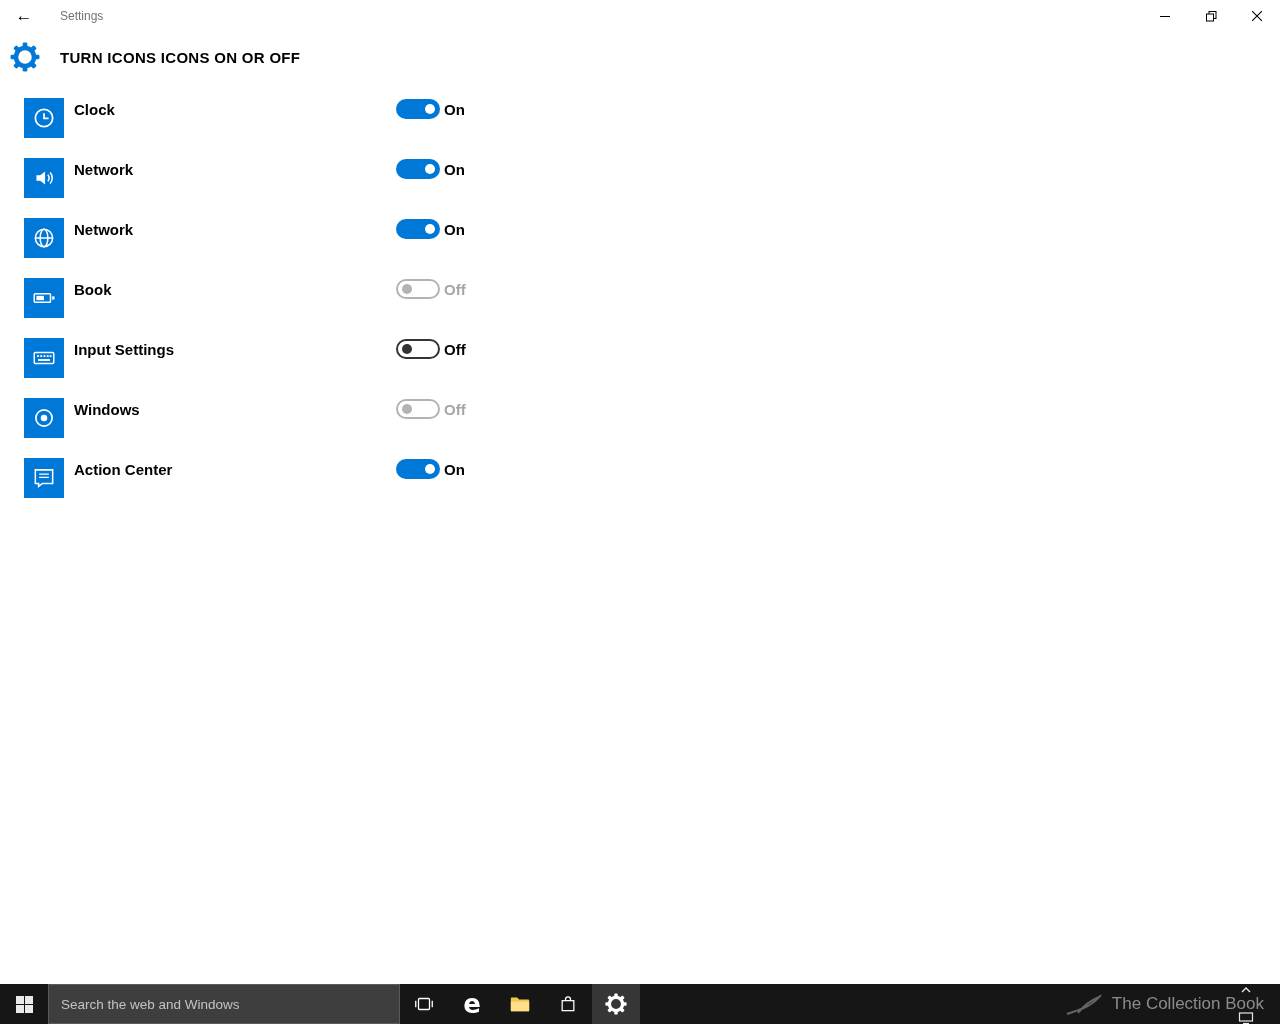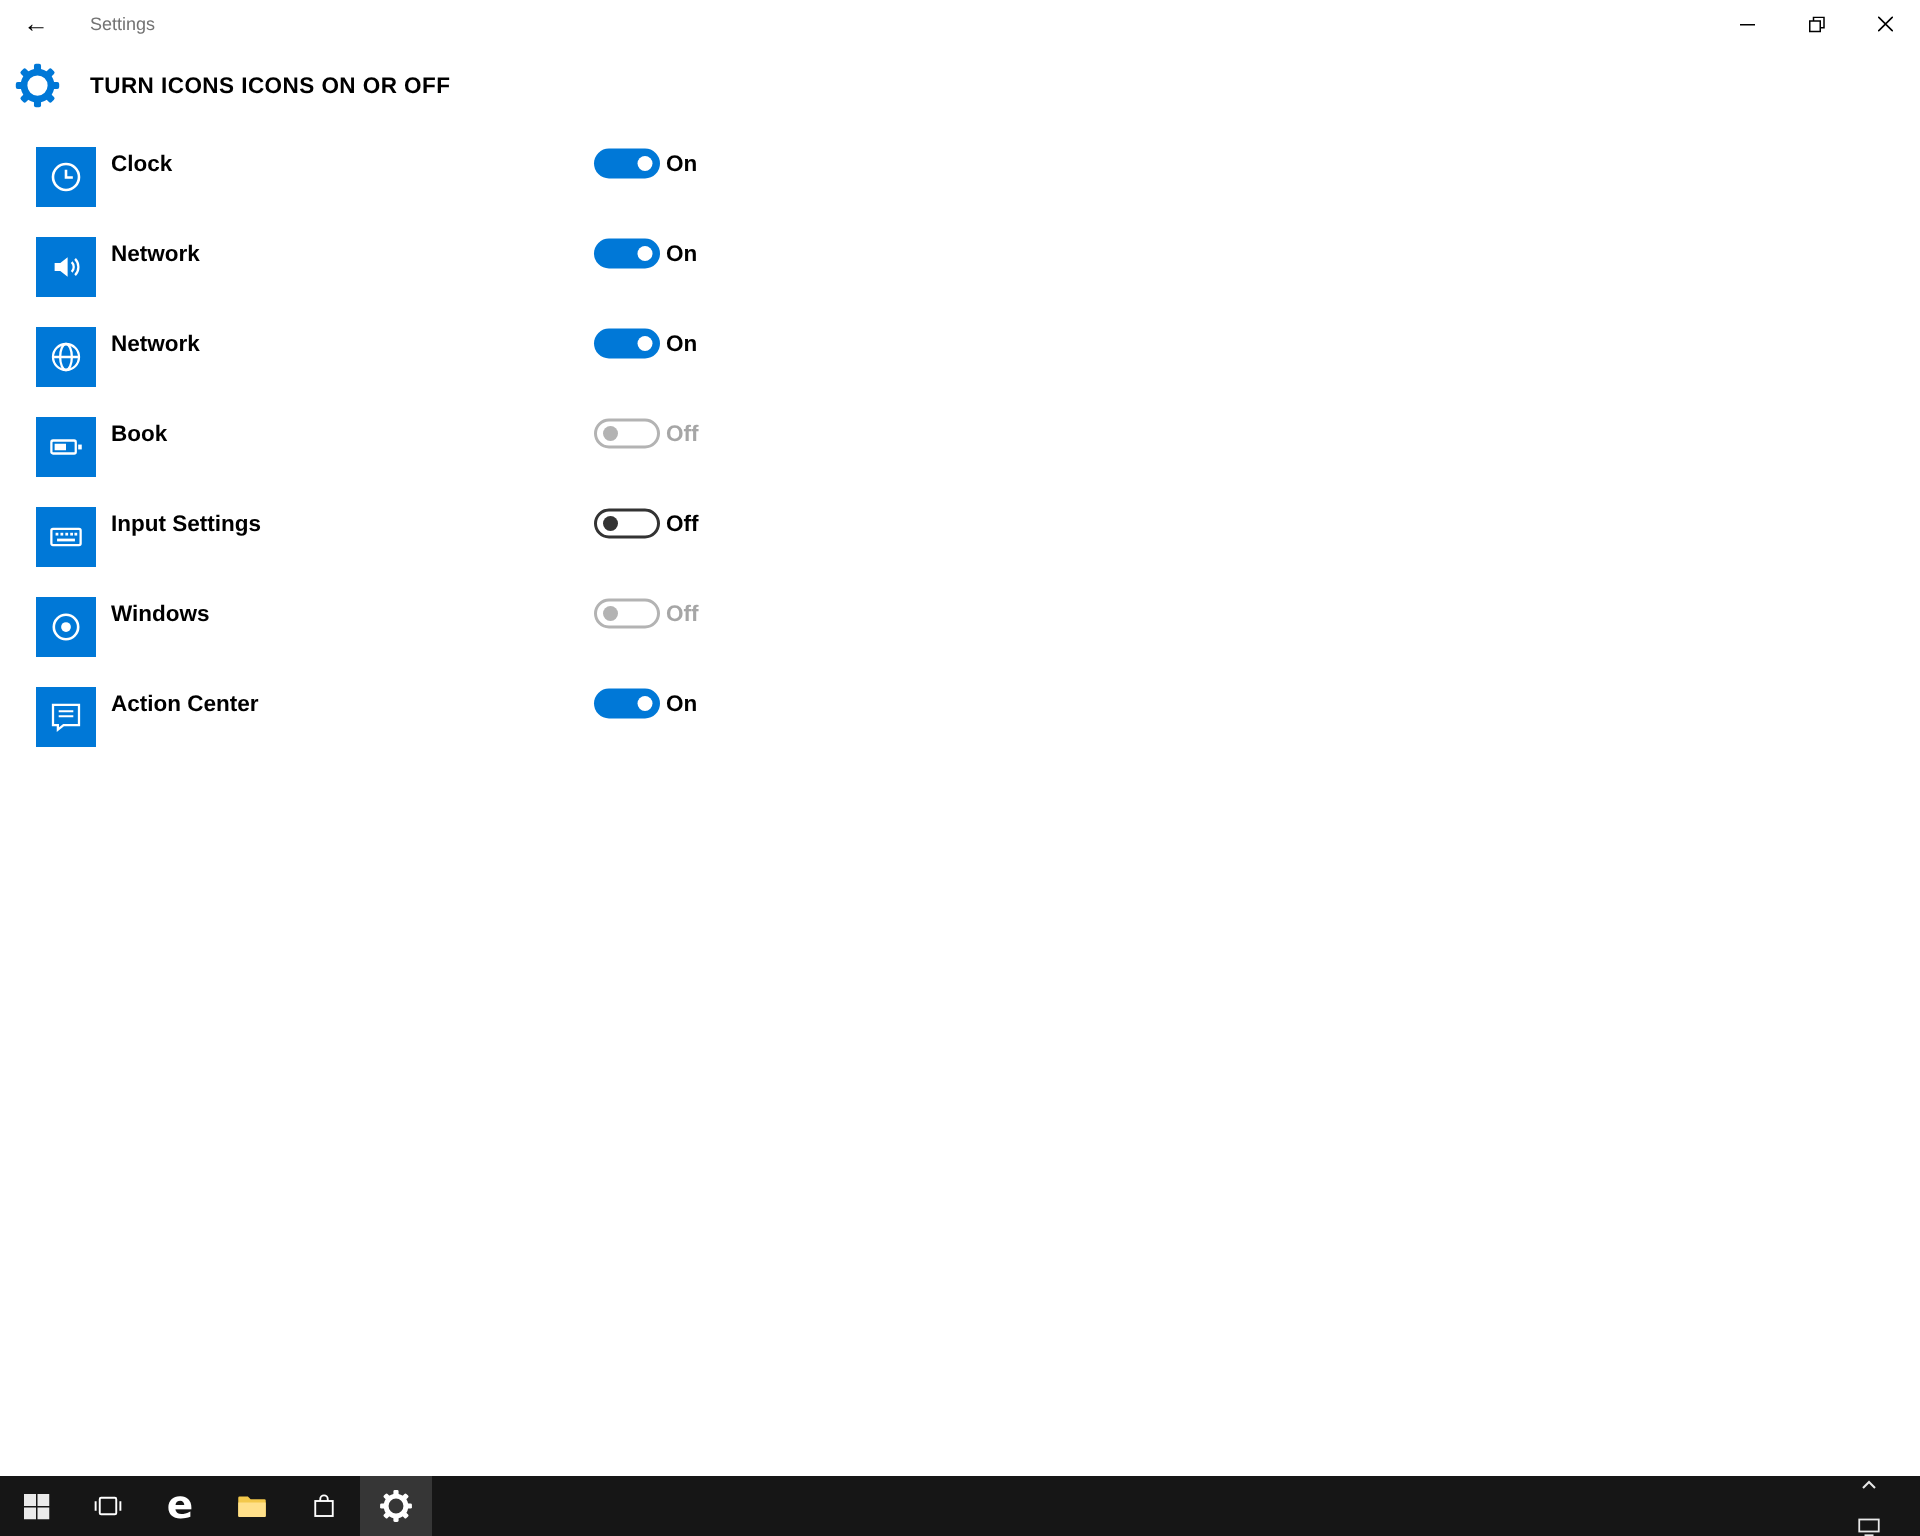--- a/index.html
+++ b/index.html
@@ -245,20 +245,21 @@
 
 <div class="taskbar">
   <button class="tb-btn">
     <svg width="17" height="17" viewBox="0 0 17 17" fill="#eaeaea">
         <rect x="0" y="0" width="8" height="8"></rect>
         <rect x="9" y="0" width="8" height="8"></rect>
         <rect x="0" y="9" width="8" height="8"></rect>
         <rect x="9" y="9" width="8" height="8"></rect>
       </svg>
   </button>
+  <input class="search-box" placeholder="Search the web and Windows" style="">
   <button class="tb-btn">
     <svg width="22" height="22" viewBox="0 0 24 24" fill="none" stroke="#fff" stroke-width="1.4">
         <rect x="6" y="6" width="12" height="12" rx="1"></rect>
         <path d="M3 8.5v7M21 8.5v7"></path>
       </svg>
   </button>
   <button class="tb-btn">
     <span class="edge-e">e</span>
   </button>
   <button class="tb-btn">
@@ -327,14 +328,20 @@
       <svg width="15" height="15" viewBox="0 0 16 16" fill="none" stroke="currentColor" stroke-width="1.1">
           <path d="M2 2.5h12v9.5H7l-2.8 2v-2H2z"></path>
           <path d="M4.5 6h7M4.5 8.5h7"></path>
         </svg>
     </button>
     <button class="clock-block">
       <div>9:49 AM</div>
       <div>10/7/2015</div>
     </button>
 
+    <div class="watermark">
+      <svg width="40" height="30" viewBox="0 0 40 30" fill="none" stroke="#9a9a9a" stroke-width="2">
+          <path d="M3 25C10 22 26 20 37 6M14 24c6-8 14-13 21-16"></path>
+        </svg>
+      <span>The Collection Book</span>
+    </div>
   </div>
 </div>
 
 </body></html>

